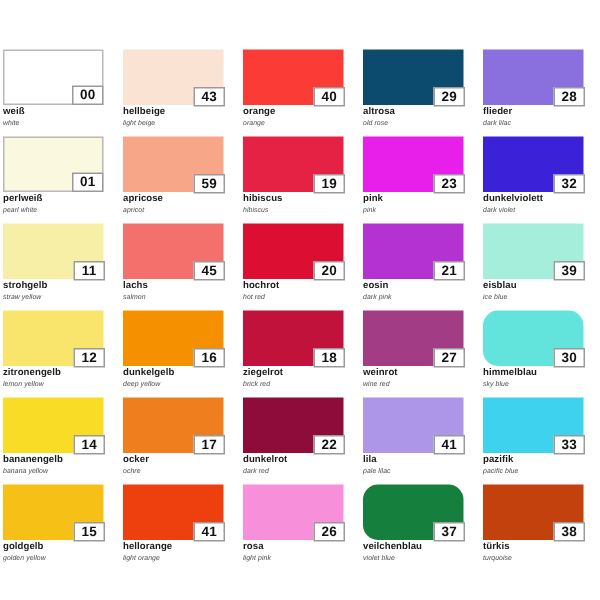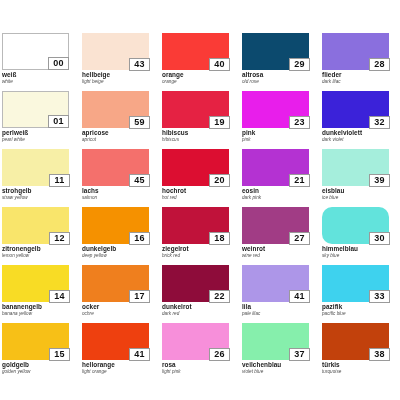--- a/index.html
+++ b/index.html
@@ -343,21 +343,21 @@
       <div class="swatch-cell">
         <div class="swatch-chip" style="background: rgb(247, 143, 218);">
           <div class="swatch-badge">26</div>
         </div>
         <div class="swatch-labels">
           <div class="swatch-name-de">rosa</div>
           <div class="swatch-name-en">light pink</div>
         </div>
       </div>
       <div class="swatch-cell">
-        <div class="swatch-chip" style="background: #86efac;">
+        <div class="swatch-chip" style="background: #15803d; border-radius: 10px;">
           <div class="swatch-badge">37</div>
         </div>
         <div class="swatch-labels">
           <div class="swatch-name-de">veilchenblau</div>
           <div class="swatch-name-en">violet blue</div>
         </div>
       </div>
       <div class="swatch-cell">
         <div class="swatch-chip" style="background: #c2410c;">
           <div class="swatch-badge">38</div>

